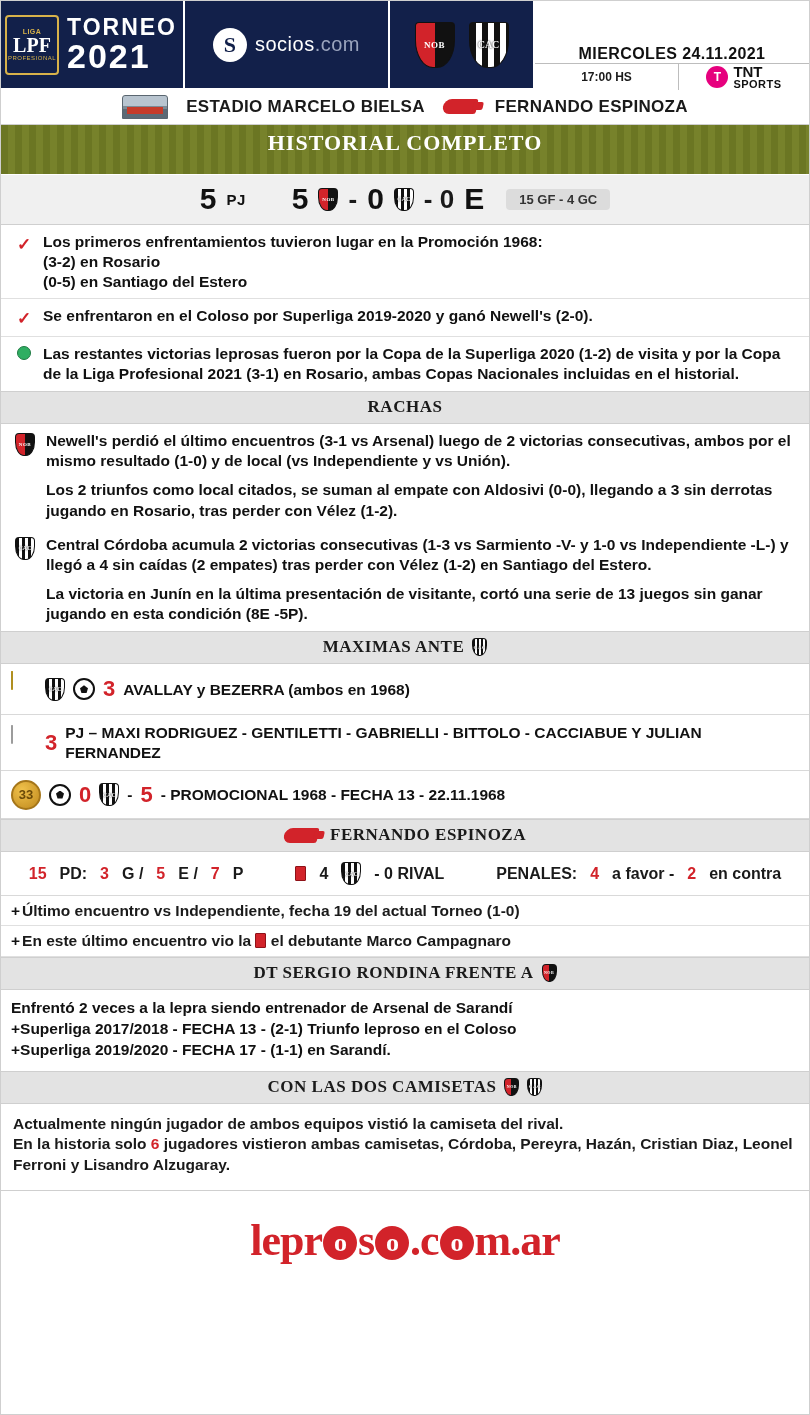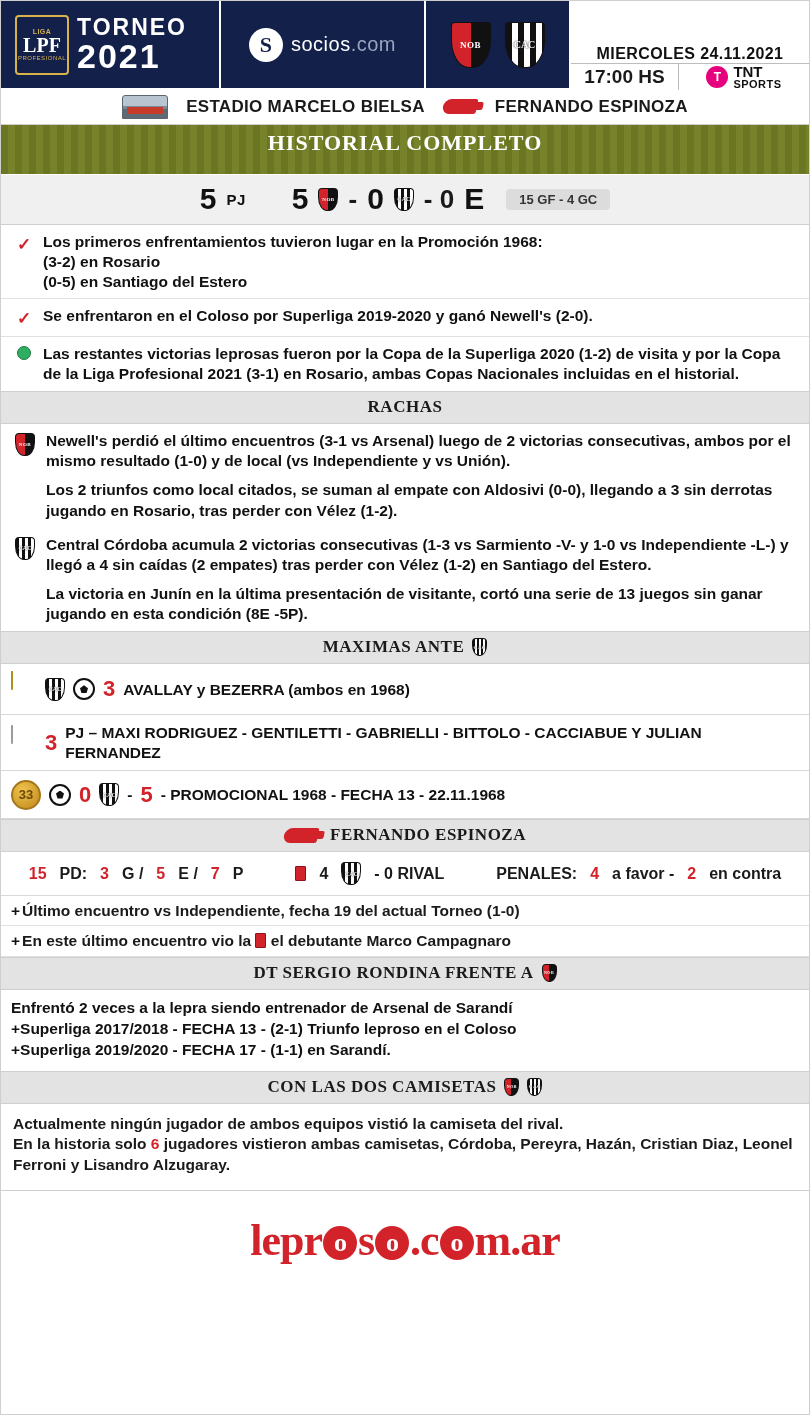--- a/index.html
+++ b/index.html
@@ -21,27 +21,27 @@
   }
 
   
   .header {
     display: flex;
     width: 100%;
     height: 88px;
     border-bottom: 1px solid #fff;
   }
   .hdr-left {
-    width: 220px;
+    width: 184px;
     background: #12204a;
     display: flex;
     align-items: center;
     justify-content: flex-start;
     gap: 8px;
-    padding-left: 14px;
+    padding-left: 4px;
     border-right: 2px solid #fff;
   }
   .lpf-logo {
     width: 54px; height: 60px;
     background: #12204a;
     border: 2px solid #d8b24a;
     border-radius: 4px;
     display: flex; flex-direction: column;
     align-items: center; justify-content: center;
     color: #fff;
@@ -111,21 +111,21 @@
     color: #111;
     margin-top: 44px;
   }
   .hdr-bottom {
     flex: 1;
     display: flex;
   }
   .hdr-time {
     flex: 1;
     display: flex; align-items: center; justify-content: center;
-    font-size: 19px; font-weight: bold;
+    font-size: 12px; font-weight: bold;
     border-right: 1px solid #bdbdbd;
   }
   .hdr-tv {
     width: 130px;
     display: flex; align-items: center; justify-content: center;
     gap: 5px;
   }
   .tnt-dot {
     width: 22px; height: 22px; border-radius: 50%;
     background: #e6007e; color: #fff; font-size: 12px; font-weight: bold;

